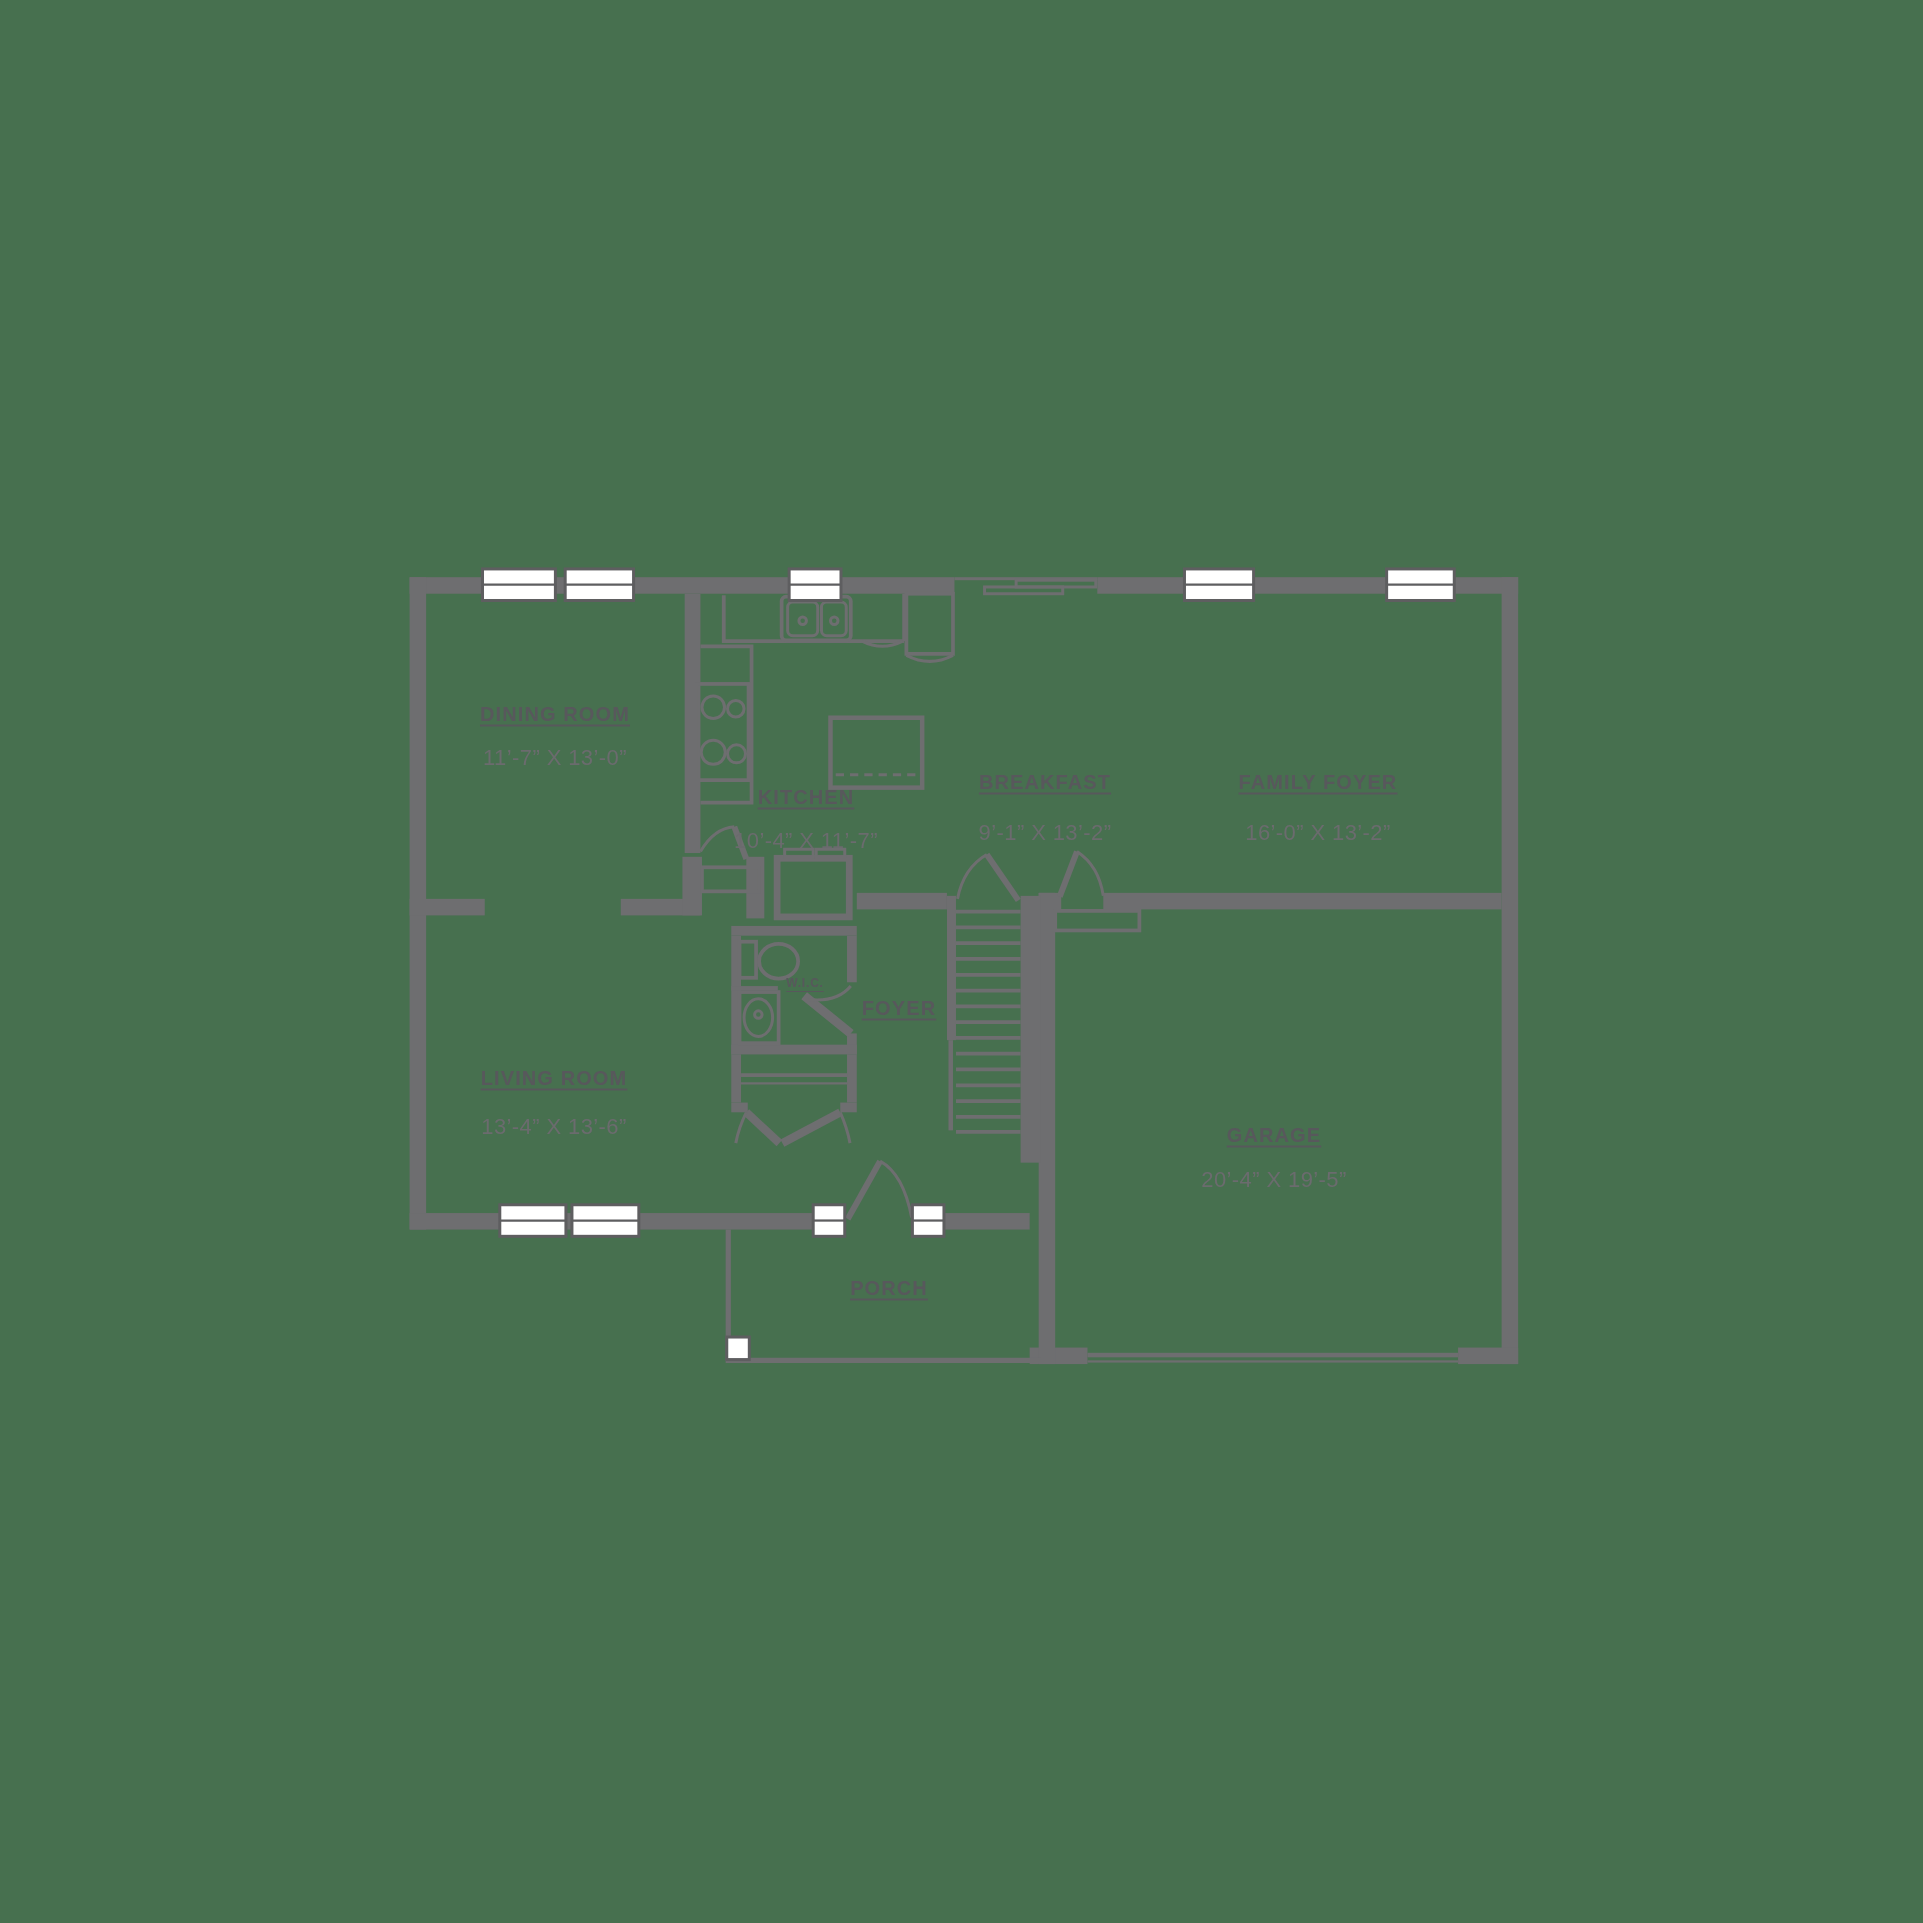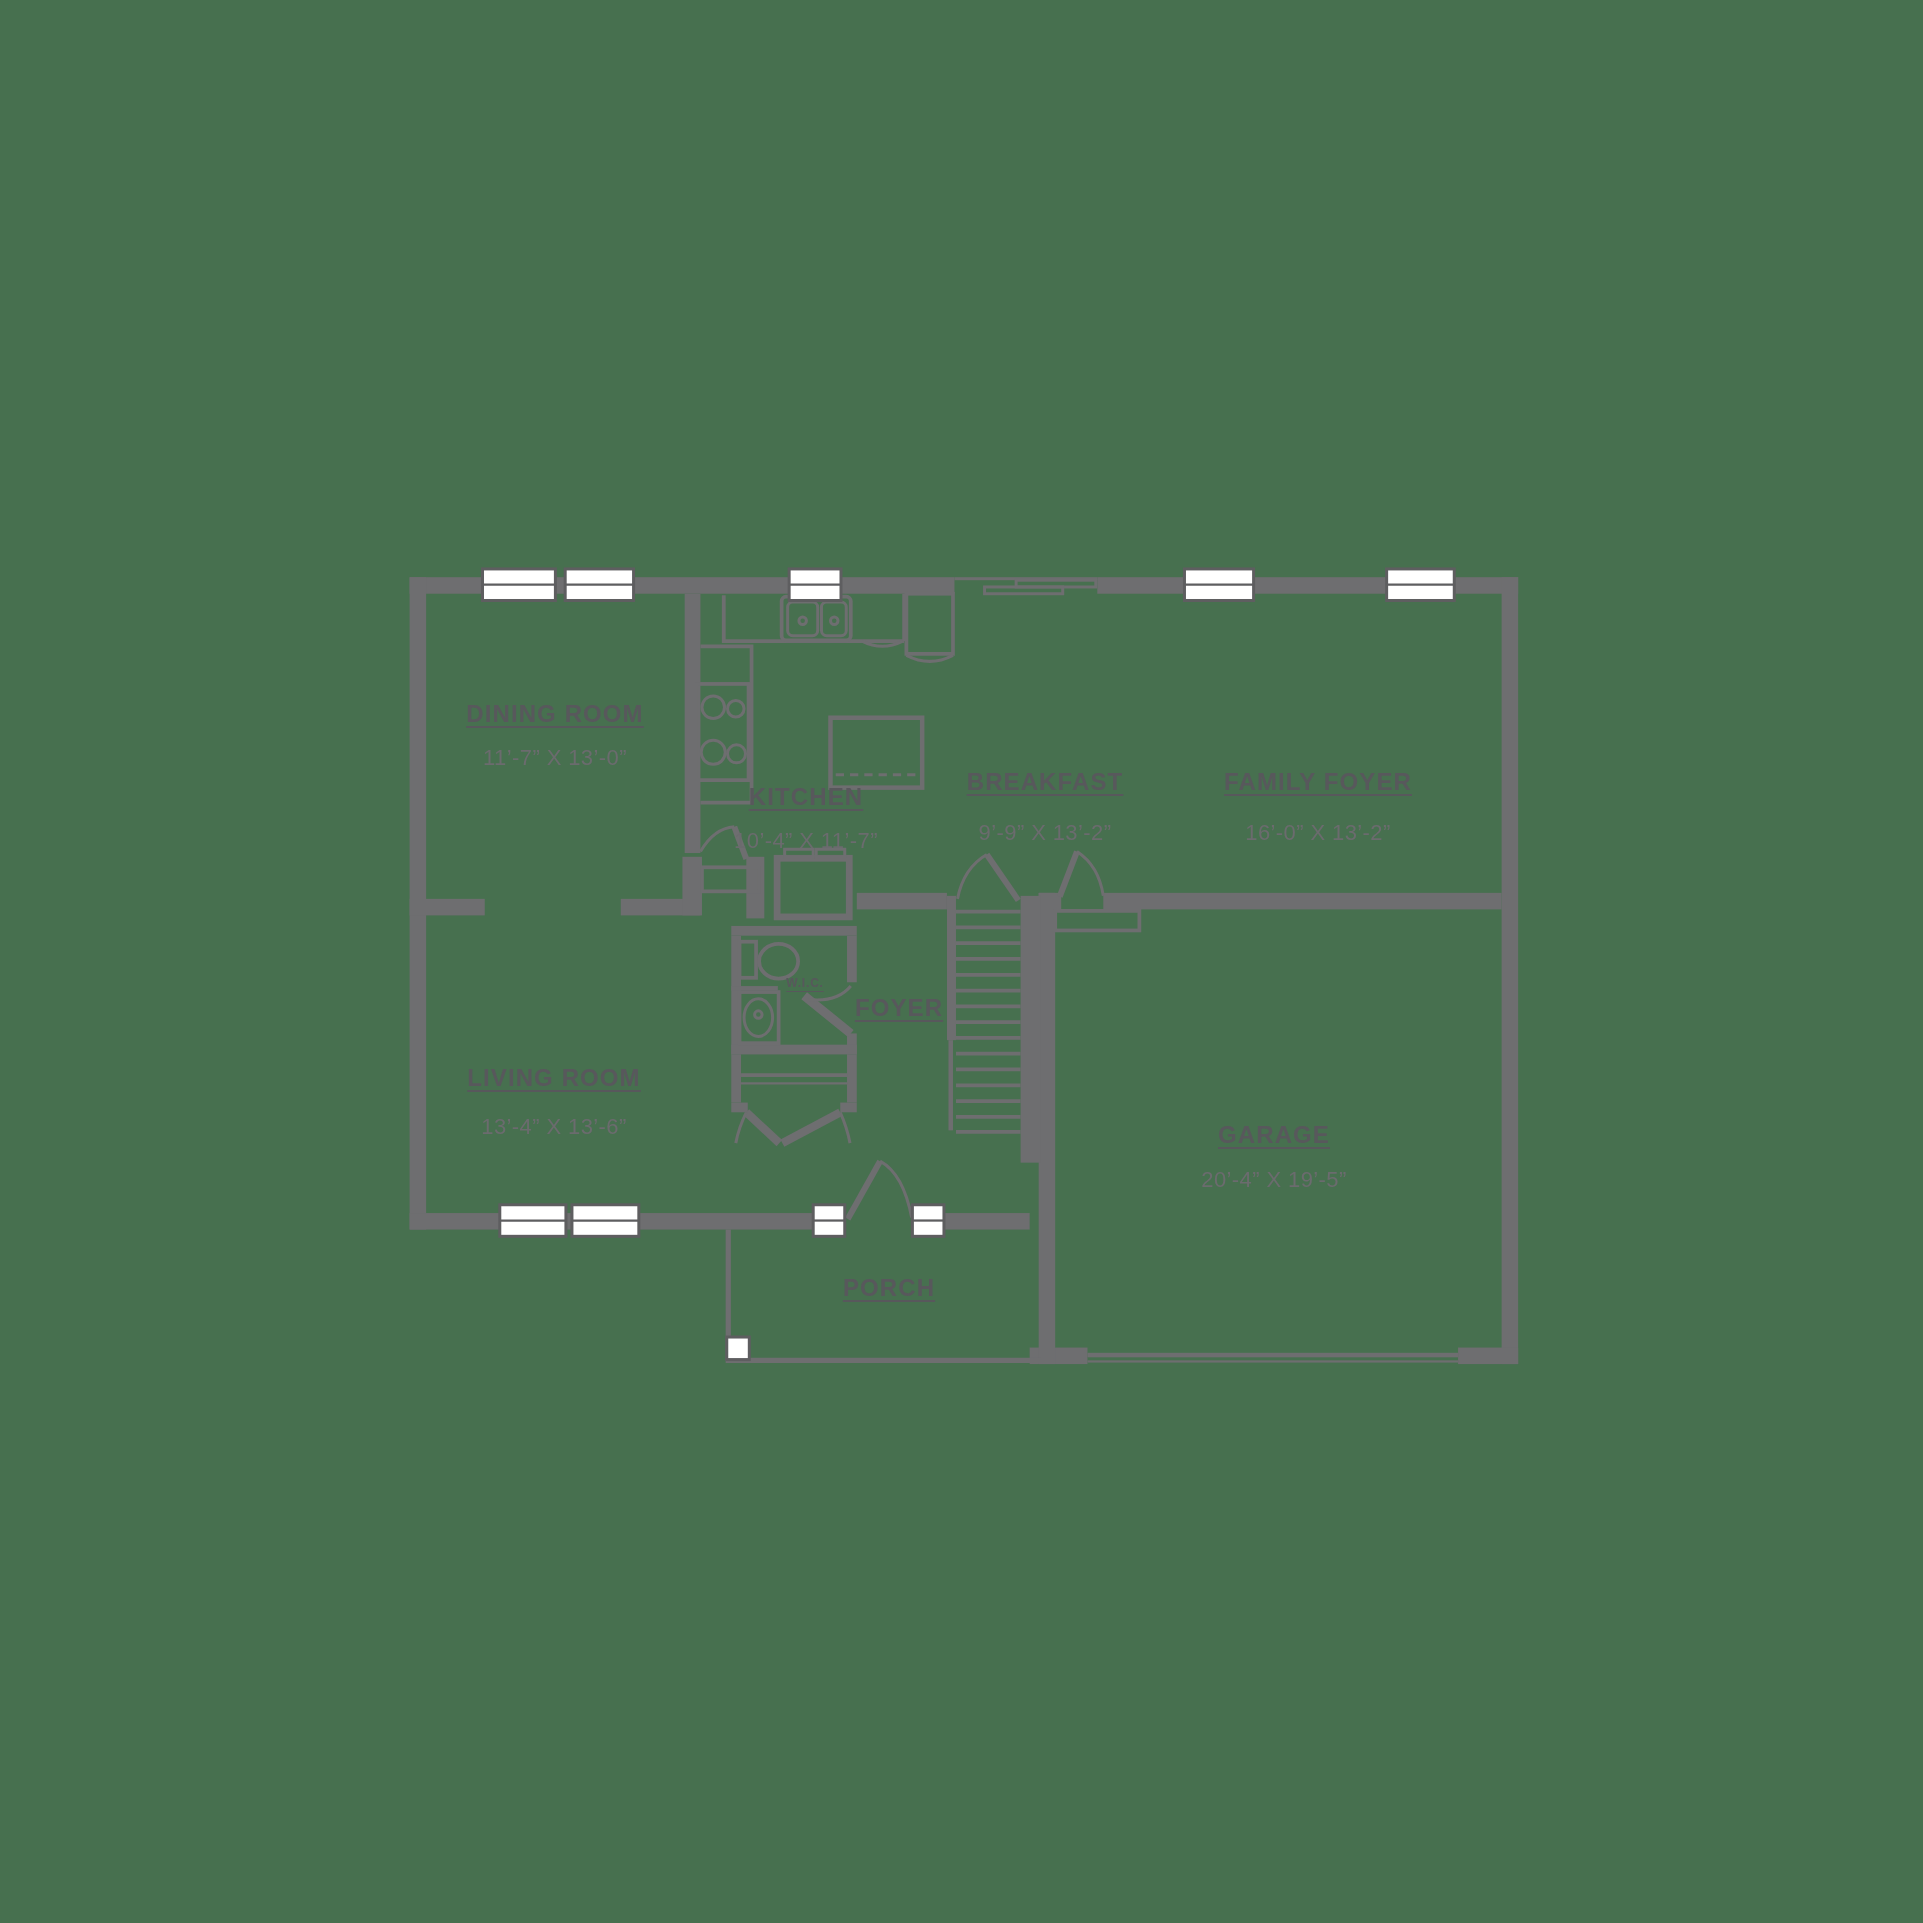--- a/index.html
+++ b/index.html
@@ -9,21 +9,21 @@
     font-family:"Liberation Sans", sans-serif;
     position:relative;
     overflow:hidden;
   }
   #plan-stage{position:absolute;left:0;top:0;width:1924px;height:1924px;}
   svg{position:absolute;left:0;top:0;}
   .room-label{
     position:absolute;
     transform:translate(-50%,-50%);
     font-weight:bold;
-    font-size:24px;
+    font-size:20px;
     letter-spacing:1.1px;
     color:#58585C;
     text-decoration:underline;
     text-underline-offset:3.8px;
     white-space:nowrap;
   }
   .room-dim{
     position:absolute;
     transform:translate(-50%,-50%);
     font-size:22px;
@@ -261,21 +261,21 @@
   </g>
 </svg>
 
 <div class="room-label" style="left:555px;top:714px">DINING ROOM</div>
 <div class="room-dim" style="left:555px;top:742px">11’-7” X 13’-0”</div>
 
 <div class="room-label" style="left:806px;top:797px">KITCHEN</div>
 <div class="room-dim" style="left:806px;top:825px">10’-4” X 11’-7”</div>
 
 <div class="room-label" style="left:1045px;top:782px">BREAKFAST</div>
-<div class="room-dim" style="left:1045px;top:817px">9’-9” X 13’-2”</div>
+<div class="room-dim" style="left:1045px;top:817px">9’-1” X 13’-2”</div>
 
 <div class="room-label" style="left:1318px;top:782px">FAMILY FOYER</div>
 <div class="room-dim" style="left:1318px;top:817px">16’-0” X 13’-2”</div>
 
 <div class="room-label" style="left:554px;top:1078px">LIVING ROOM</div>
 <div class="room-dim" style="left:554px;top:1111px">13’-4” X 13’-6”</div>
 
 <div class="room-label small-label" style="left:805px;top:983px">W.I.C.</div>
 
 <div class="room-label" style="left:899px;top:1008px">FOYER</div>

